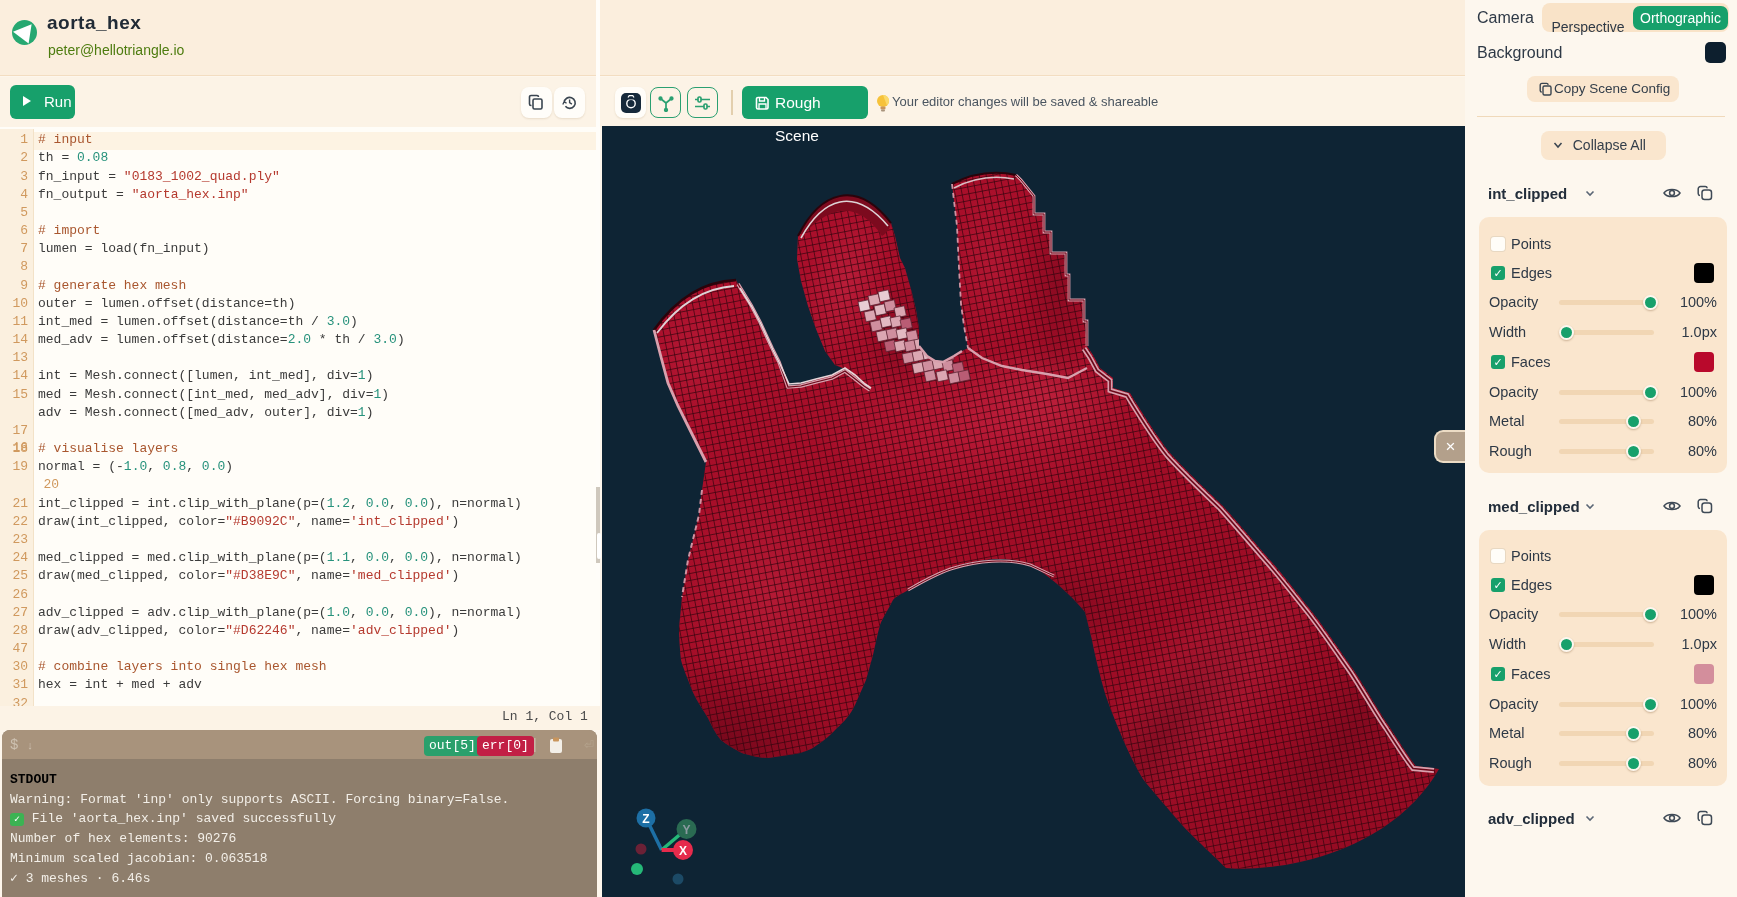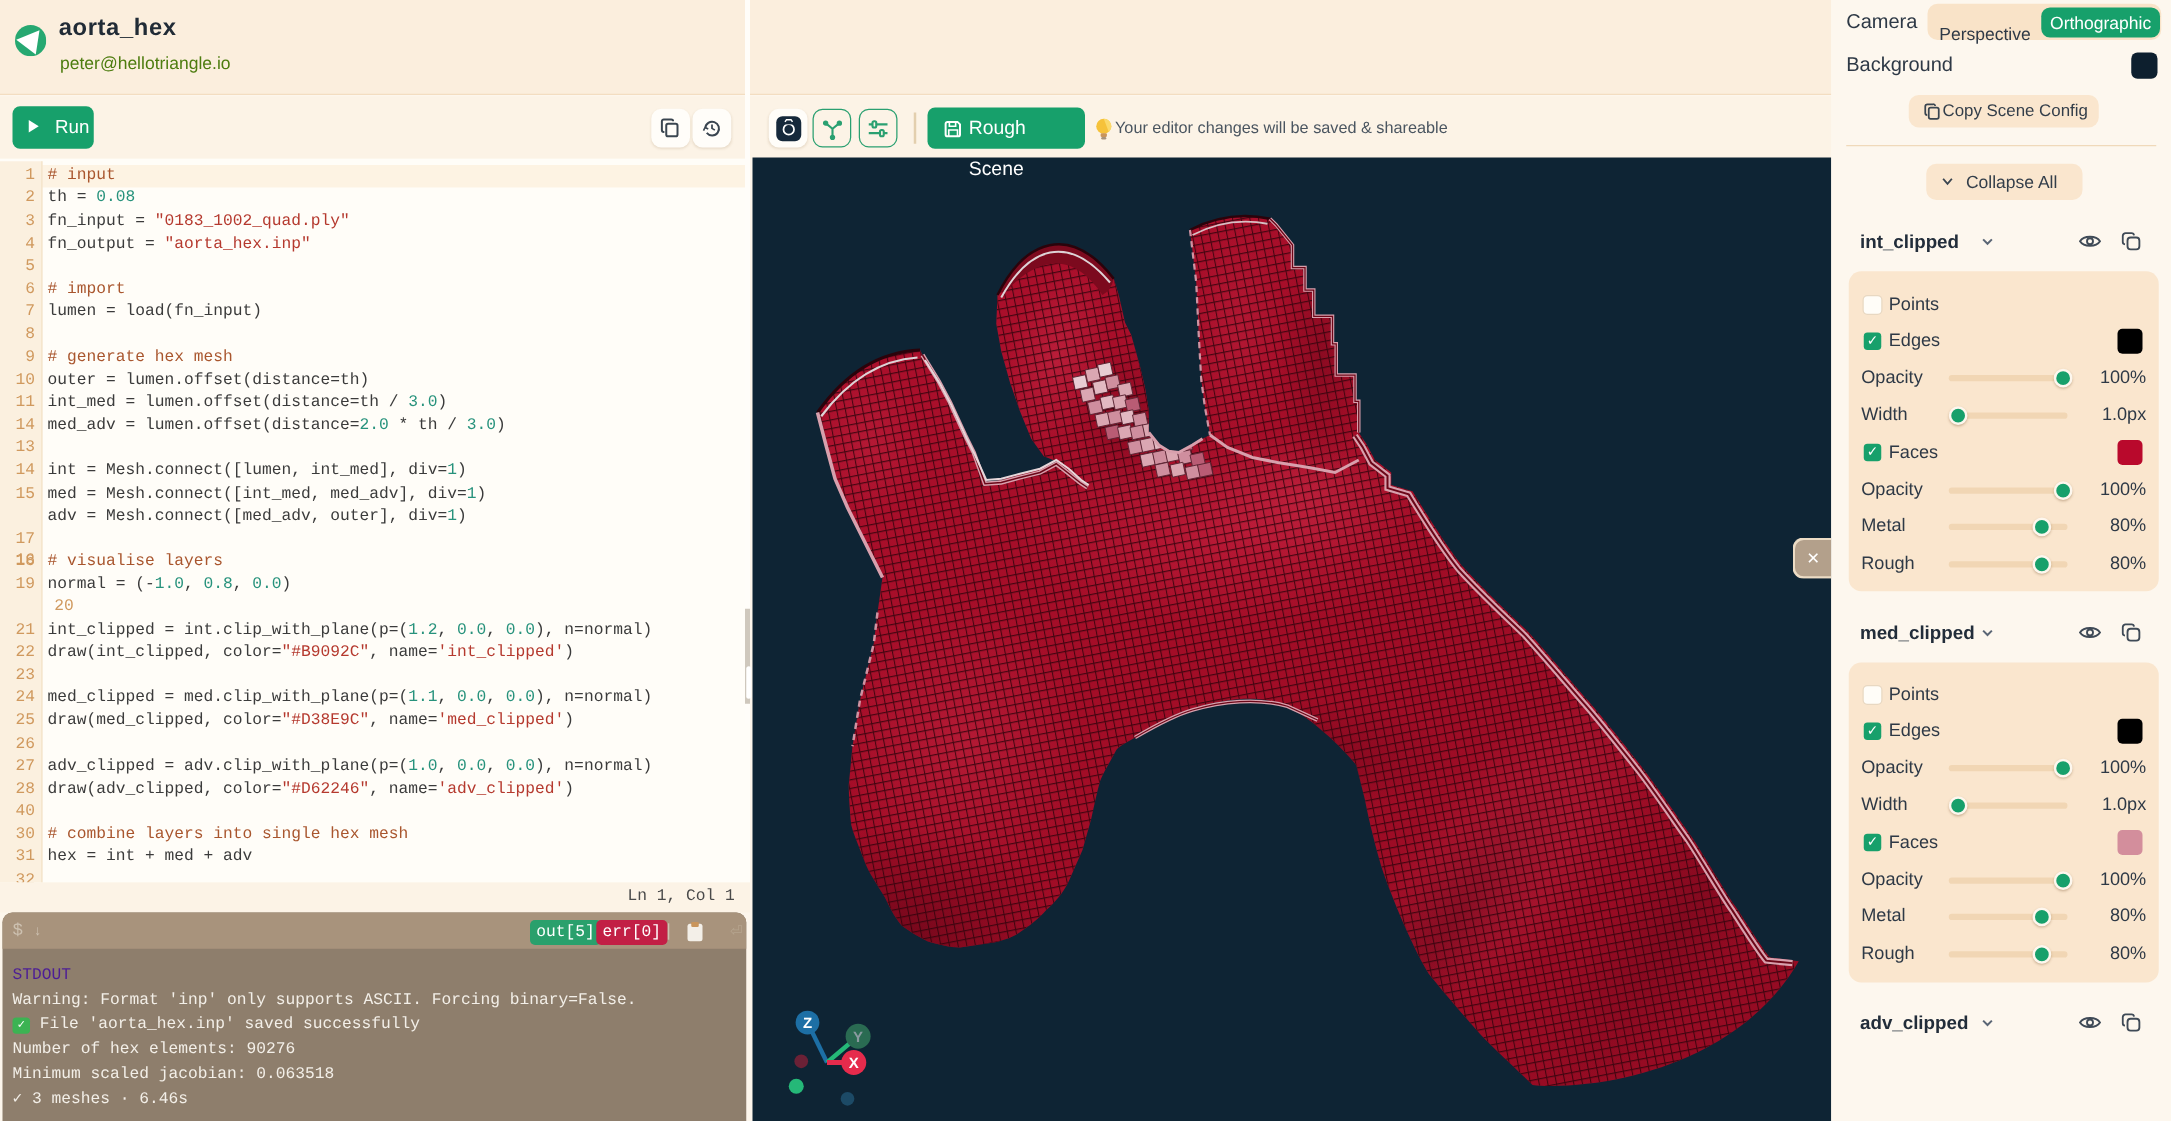--- a/index.html
+++ b/index.html
@@ -108,21 +108,21 @@
 <div class="ln" style="top:330.3px;">19</div>
 <div class="ln" style="top:348.4px;margin-left:31px;">20</div>
 <div class="ln" style="top:366.6px;">21</div>
 <div class="ln" style="top:384.8px;">22</div>
 <div class="ln" style="top:402.9px;">23</div>
 <div class="ln" style="top:421.1px;">24</div>
 <div class="ln" style="top:439.3px;">25</div>
 <div class="ln" style="top:457.5px;">26</div>
 <div class="ln" style="top:475.6px;">27</div>
 <div class="ln" style="top:493.8px;">28</div>
-<div class="ln" style="top:512.0px;">40</div>
+<div class="ln" style="top:512.0px;">47</div>
 <div class="ln" style="top:530.1px;">30</div>
 <div class="ln" style="top:548.3px;">31</div>
 <div class="ln" style="top:566.5px;">32</div>
 </div>
     <div id="code">
 <div class="cl" style="top:3.2px;"><span class="c"># input</span></div>
 <div class="cl" style="top:21.4px;">th = <span class="n">0.08</span></div>
 <div class="cl" style="top:39.5px;">fn_input = <span class="s">"0183_1002_quad.ply"</span></div>
 <div class="cl" style="top:57.7px;">fn_output = <span class="s">"aorta_hex.inp"</span></div>
 <div class="cl" style="top:75.9px;"></div>
@@ -164,21 +164,21 @@
   <div id="termhead" class="abs"></div>
   <div class="abs" style="left:10px; top:737px; font-family:'Liberation Mono',monospace; font-size:14px; color:#cdc1b1;">$ <span style="font-size:11px;">↓</span></div>
   <div class="badge" style="left:424px; background:#2aa06c;">out[5]</div>
   <div class="badge" style="left:477px; background:#c21f45;">err[0]</div>
   <div class="abs" style="left:533px; top:736px; color:#cdc1b1; font-size:14px;">|</div>
   <div class="abs" style="left:584px; top:738px; color:#b5a48e; font-size:12px;">⏎</div>
     <svg class="abs" style="left:549px; top:737px;" width="14" height="17">
     <rect x="1" y="2" width="12" height="14" rx="2" fill="#f3efe8"></rect>
     <rect x="4" y="0.5" width="6" height="4" rx="1" fill="#c9955c"></rect>
   </svg>
-  <div id="tbody" class="abs"><span style="color:#4c1d95; font-weight:normal;text-align:center;">STDOUT</span>
+  <div id="tbody" class="abs"><span style="color:#000000; font-weight:bold;text-align:center;">STDOUT</span>
 Warning: Format 'inp' only supports ASCII. Forcing binary=False.
 <span style="display:inline-block;width:14px;height:13px;background:#3cb353;border-radius:3px;color:#fff;font-size:10px;line-height:13px;text-align:center;">✓</span> File 'aorta_hex.inp' saved successfully
 Number of hex elements: 90276
 Minimum scaled jacobian: 0.063518
 ✓ 3 meshes · 6.46s</div>
 
   <div id="viewport" class="abs"></div>
   <svg id="aorta" class="abs" style="left:602px; top:126px;" width="863" height="771" viewBox="0 0 863 771">
 <defs>
 <linearGradient id="gbody" x1="0" y1="0" x2="0.9" y2="1">

